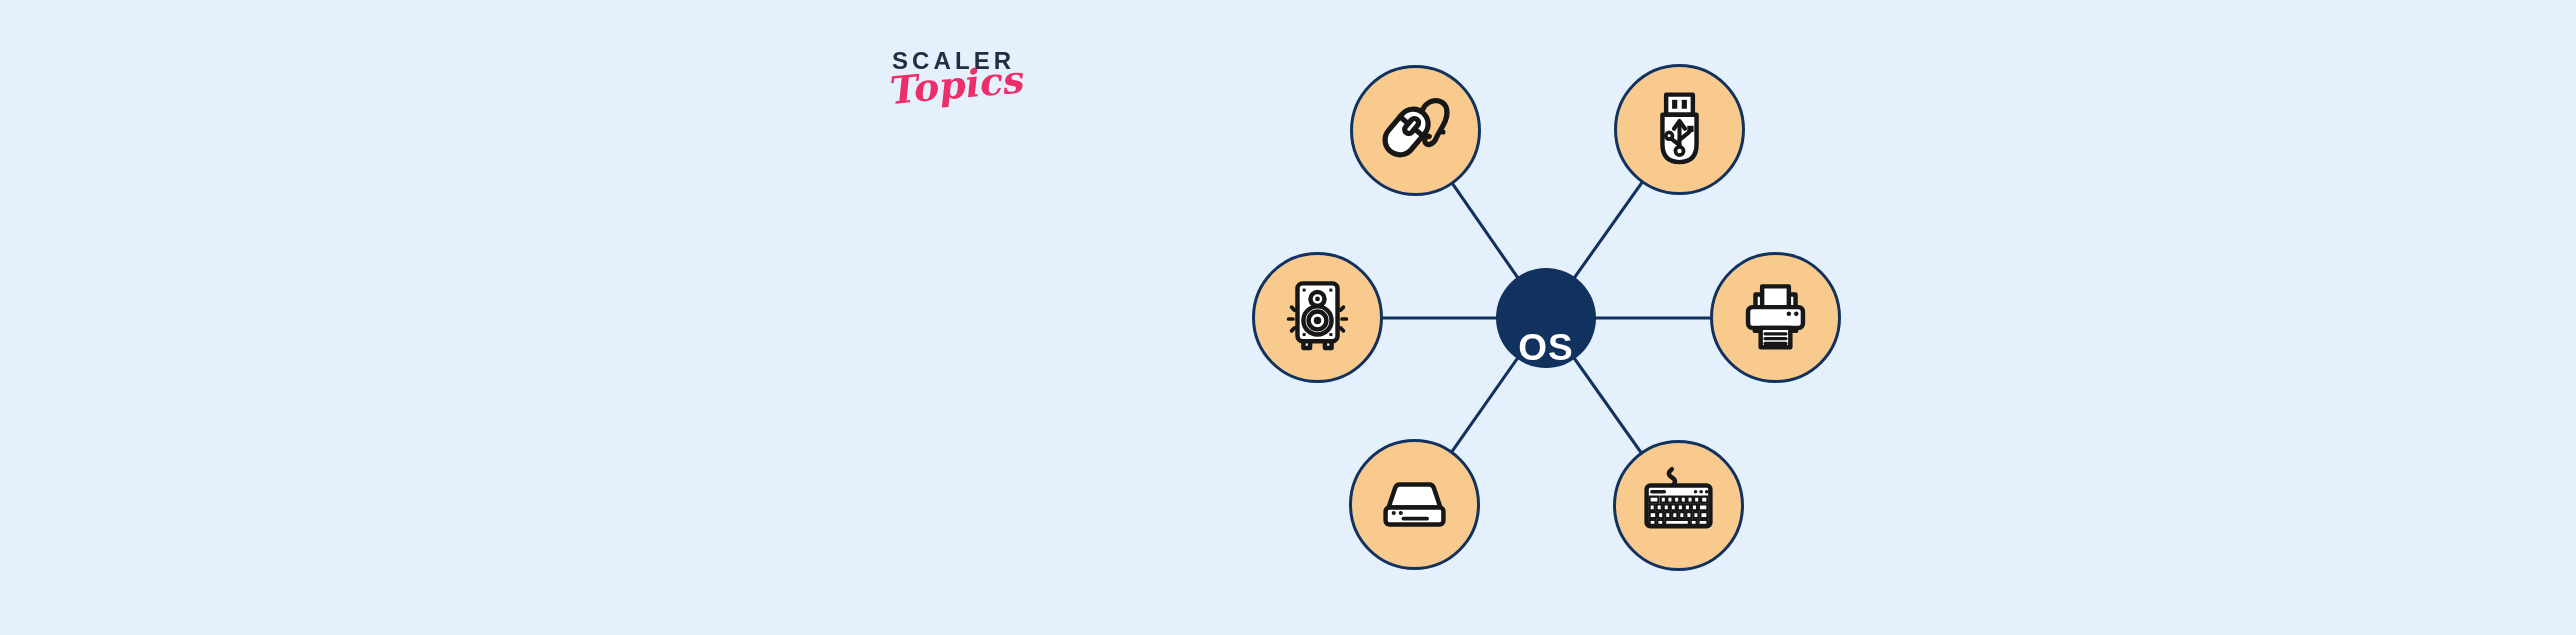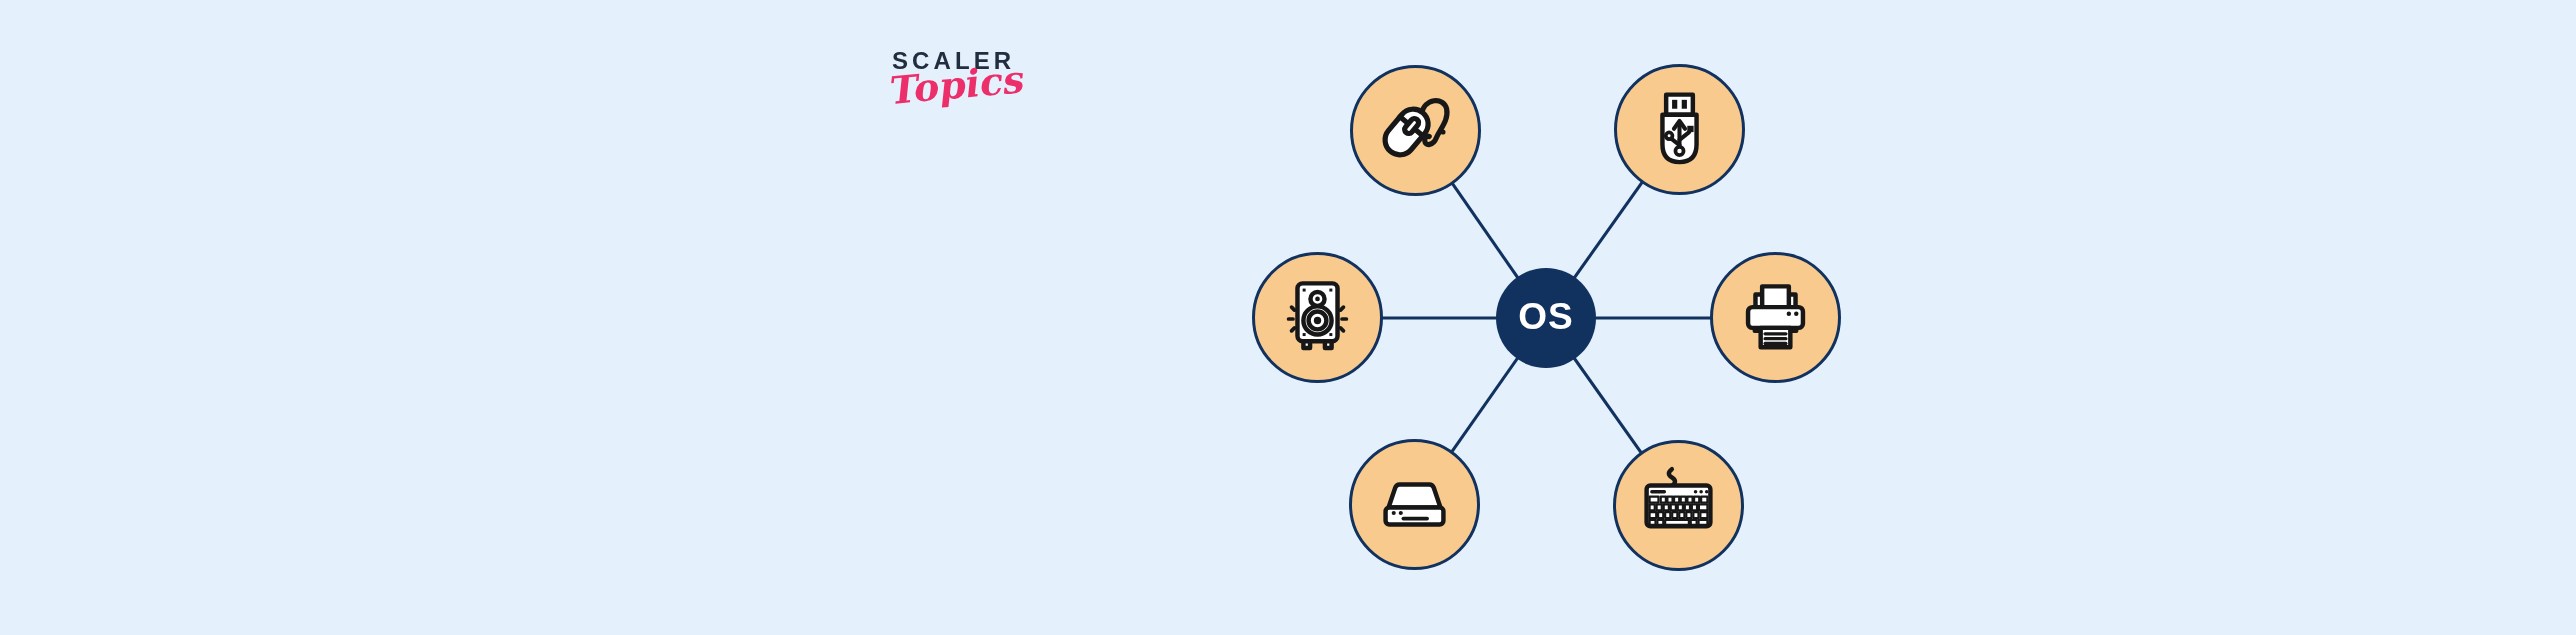--- a/index.html
+++ b/index.html
@@ -42,21 +42,21 @@
   }
   .node-mouse   {left:1350px;top:65px;}
   .node-usb     {left:1614px;top:64px;}
   .node-speaker {left:1252px;top:252px;}
   .node-printer {left:1710px;top:252px;}
   .node-hdd     {left:1349px;top:439px;}
   .node-keyboard{left:1613px;top:440px;}
   .center-node{
     position:absolute;left:1496px;top:268px;width:100px;height:100px;
     border-radius:50%;background:var(--navy);
-    display:flex;align-items:center;justify-content:center;
+    display:flex;align-items:flex-end;justify-content:center;
   }
   .center-label{
     color:var(--center-text);font-size:37px;font-weight:700;
     letter-spacing:1px;line-height:1;padding-bottom:2.1px;
   }
   
   .device-icon{stroke:var(--icon-stroke);}
   .device-icon .ink{fill:var(--icon-stroke);stroke:none;}
 </style>
 </head>

